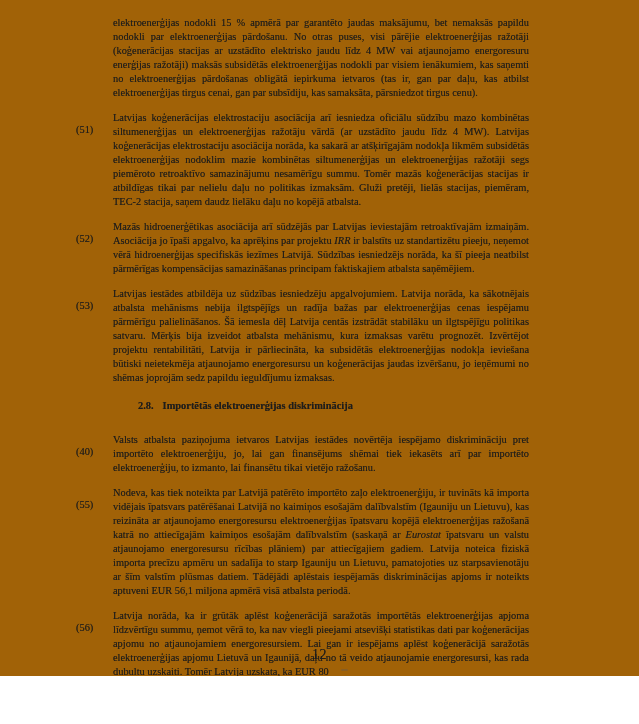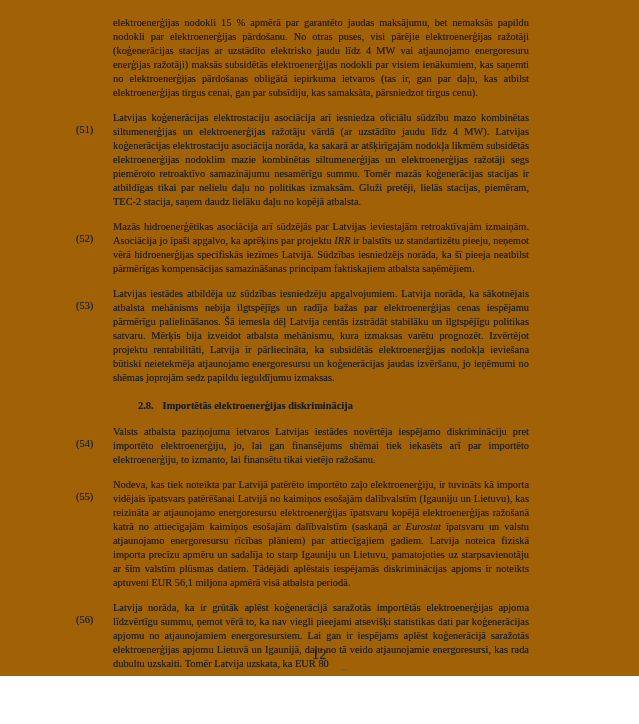--- a/index.html
+++ b/index.html
@@ -26,21 +26,21 @@
     text-align: justify;
     position: relative;
   }
   .para-num {
     position: absolute;
     left: -37px;
     top: 12px;
     text-align: left;
   }
   .heading {
-    margin: 14px 0 12px 25px;
+    margin: 14px 0 20px 25px;
     font-weight: bold;
     text-align: left;
     white-space: nowrap;
   }
   .heading-num { margin-right: 9px; }
   i { }
   .footer-page-num {
     position: absolute;
     bottom: 14px;
     left: 0;
@@ -63,19 +63,19 @@
 </head>
 <body>
 
 <div class="page">
   <div class="text-block">
       <p class="para"><span>elektroenerģijas nodokli 15 % apmērā par garantēto jaudas maksājumu, bet nemaksās papildu nodokli par elektroenerģijas pārdošanu. No otras puses, visi pārējie elektroenerģijas ražotāji (koģenerācijas stacijas ar uzstādīto elektrisko jaudu līdz 4 MW vai atjaunojamo energoresuru enerģijas ražotāji) maksās subsidētās elektroenerģijas nodokli par visiem ienākumiem, kas saņemti no elektroenerģijas pārdošanas obligātā iepirkuma ietvaros (tas ir, gan par daļu, kas atbilst elektroenerģijas tirgus cenai, gan par subsīdiju, kas samaksāta, pārsniedzot tirgus cenu).</span></p>
       <p class="para"><span class="para-num">(51)</span><span>Latvijas koģenerācijas elektrostaciju asociācija arī iesniedza oficiālu sūdzību mazo kombinētas siltumenerģijas un elektroenerģijas ražotāju vārdā (ar uzstādīto jaudu līdz 4 MW). Latvijas koģenerācijas elektrostaciju asociācija norāda, ka sakarā ar atšķirīgajām nodokļa likmēm subsidētās elektroenerģijas nodoklim mazie kombinētas siltumenerģijas un elektroenerģijas ražotāji segs piemēroto retroaktīvo samazinājumu nesamērīgu summu. Tomēr mazās koģenerācijas stacijas ir atbildīgas tikai par nelielu daļu no politikas izmaksām. Gluži pretēji, lielās stacijas, piemēram, TEC-2 stacija, saņem daudz lielāku daļu no kopējā atbalsta.</span></p>
       <p class="para"><span class="para-num">(52)</span><span>Mazās hidroenerģētikas asociācija arī sūdzējās par Latvijas ieviestajām retroaktīvajām izmaiņām. Asociācija jo īpaši apgalvo, ka aprēķins par projektu </span><i>IRR</i><span> ir balstīts uz standartizētu pieeju, neņemot vērā hidroenerģijas specifiskās iezīmes Latvijā. Sūdzības iesniedzējs norāda, ka šī pieeja neatbilst pārmērīgas kompensācijas samazināšanas principam faktiskajiem atbalsta saņēmējiem.</span></p>
       <p class="para"><span class="para-num">(53)</span><span>Latvijas iestādes atbildēja uz sūdzības iesniedzēju apgalvojumiem. Latvija norāda, ka sākotnējais atbalsta mehānisms nebija ilgtspējīgs un radīja bažas par elektroenerģijas cenas iespējamu pārmērīgu palielināšanos. Šā iemesla dēļ Latvija centās izstrādāt stabilāku un ilgtspējīgu politikas satvaru. Mērķis bija izveidot atbalsta mehānismu, kura izmaksas varētu prognozēt. Izvērtējot projektu rentabilitāti, Latvija ir pārliecināta, ka subsidētās elektroenerģijas nodokļa ieviešana būtiski neietekmēja atjaunojamo energoresursu un koģenerācijas jaudas izvēršanu, jo ieņēmumi no shēmas joprojām sedz papildu ieguldījumu izmaksas.</span></p>
       <div class="heading"><span class="heading-num">2.8.</span><span>Importētās elektroenerģijas diskriminācija</span></div>
-      <p class="para"><span class="para-num">(54)</span><span>Valsts atbalsta paziņojuma ietvaros Latvijas iestādes novērtēja iespējamo diskrimināciju pret importēto elektroenerģiju, jo, lai gan finansējums shēmai tiek iekasēts arī par importēto elektroenerģiju, to izmanto, lai finansētu tikai vietējo ražošanu.</span></p>
+      <p class="para"><span class="para-num">(40)</span><span>Valsts atbalsta paziņojuma ietvaros Latvijas iestādes novērtēja iespējamo diskrimināciju pret importēto elektroenerģiju, jo, lai gan finansējums shēmai tiek iekasēts arī par importēto elektroenerģiju, to izmanto, lai finansētu tikai vietējo ražošanu.</span></p>
       <p class="para"><span class="para-num">(55)</span><span>Nodeva, kas tiek noteikta par Latvijā patērēto importēto zaļo elektroenerģiju, ir tuvināts kā importa vidējais īpatsvars patērēšanai Latvijā no kaimiņos esošajām dalībvalstīm (Igauniju un Lietuvu), kas reizināta ar atjaunojamo energoresursu elektroenerģijas īpatsvaru kopējā elektroenerģijas ražošanā katrā no attiecīgajām kaimiņos esošajām dalībvalstīm (saskaņā ar </span><i>Eurostat</i><span> īpatsvaru un valstu atjaunojamo energoresursu rīcības plāniem) par attiecīgajiem gadiem. Latvija noteica fiziskā importa precīzu apmēru un sadalīja to starp Igauniju un Lietuvu, pamatojoties uz starpsavienotāju ar šīm valstīm plūsmas datiem. Tādējādi aplēstais iespējamās diskriminācijas apjoms ir noteikts aptuveni EUR 56,1 miljona apmērā visā atbalsta periodā.</span></p>
       <p class="para"><span class="para-num">(56)</span><span>Latvija norāda, ka ir grūtāk aplēst koģenerācijā saražotās importētās elektroenerģijas apjoma līdzvērtīgu summu, ņemot vērā to, ka nav viegli pieejami atsevišķi statistikas dati par koģenerācijas apjomu no atjaunojamiem energoresursiem. Lai gan ir iespējams aplēst koģenerācijā saražotās elektroenerģijas apjomu Lietuvā un Igaunijā, daļu no tā veido atjaunojamie energoresursi, kas rada dubultu uzskaiti. Tomēr Latvija uzskata, ka EUR 80</span></p>
     </div>
   <div class="footer-page-num">12</div>
   <div class="scan-speck"></div>
 </div>
 
 </body></html>

